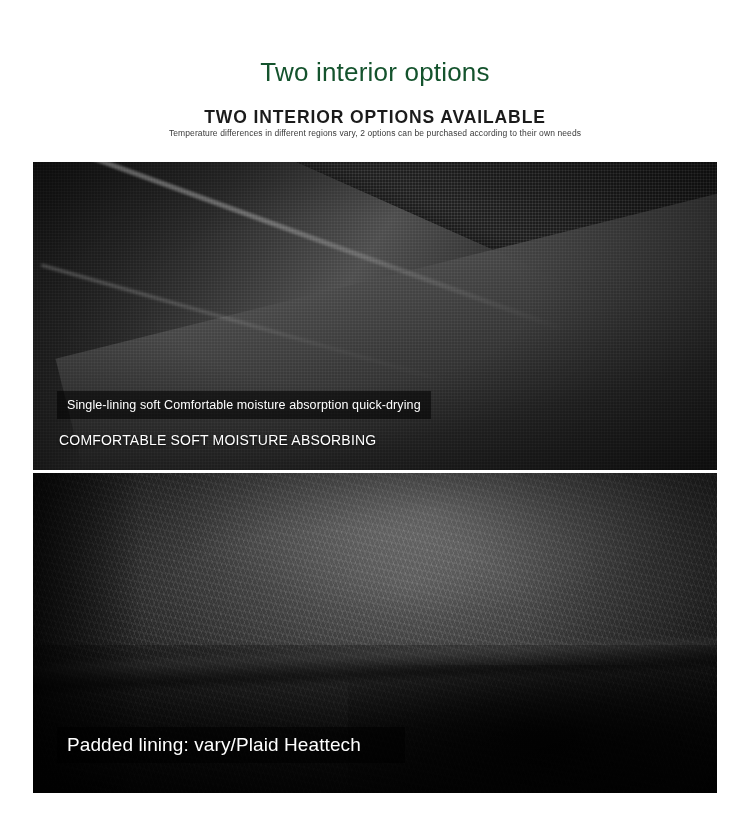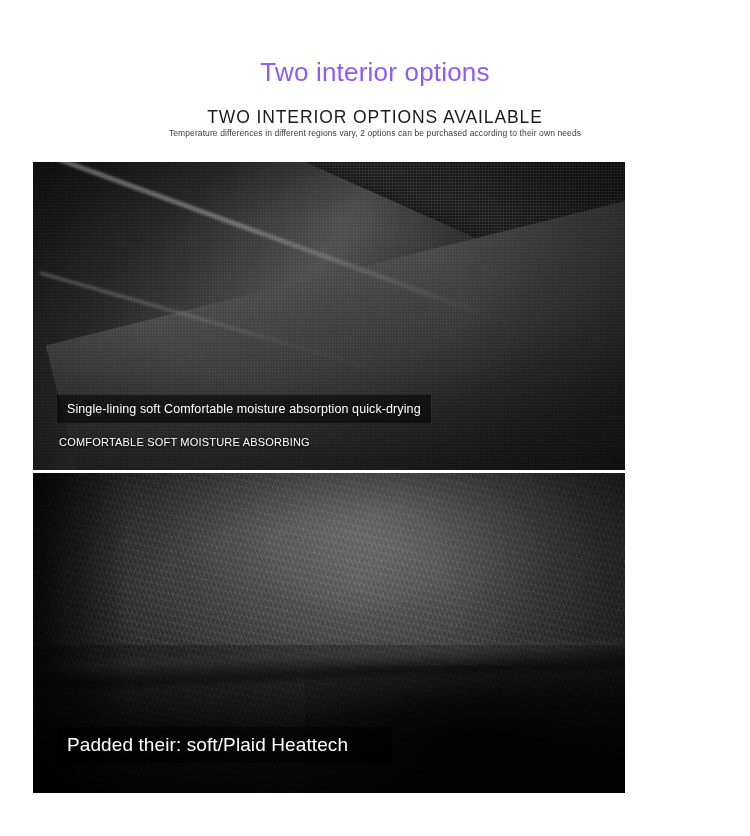--- a/index.html
+++ b/index.html
@@ -23,47 +23,47 @@
   }
 
   
   .header {
     padding-top: 58px;
     text-align: center;
   }
   .title-main {
     font-size: 26px;
     font-weight: 400;
-    color: #8b5cf6;
+    color: #14532d;
     letter-spacing: 0.2px;
     line-height: 1.1;
     margin: 0;
   }
   .title-sub {
     margin-top: 20px;
     font-size: 17.5px;
-    font-weight: 400;
+    font-weight: 700;
     letter-spacing: 0.9px;
     color: #1b1b1b;
   }
   .title-desc {
     font-size: 8.5px;
     font-weight: 400;
     color: #3a3a3a;
     letter-spacing: 0.1px;
   }
 
   
   .panels {
     margin-top: 24px;
     padding: 0 33px;
   }
   .panel {
     position: relative;
-    width: 592px;
+    width: 684px;
     overflow: hidden;
     background: #ef4444;
   }
   .panel-top { height: 308px; margin-bottom: 3px; }
   .panel-bottom { height: 320px; }
 
   
   .tex {
     position: absolute;
     inset: 0;
@@ -202,21 +202,21 @@
     letter-spacing: 0.1px;
   }
   .cap-bottom-primary {
     font-size: 19px;
     font-weight: 400;
     padding: 7px 44px 7px 10px;
     letter-spacing: 0.1px;
   }
   .cap-secondary {
     color: #ffffff;
-    font-size: 11px;
+    font-size: 14px;
     font-weight: 400;
     letter-spacing: 0.2px;
     margin-top: 13px;
     padding-left: 2px;
     text-shadow: 0 1px 3px rgba(0,0,0,0.8);
     white-space: nowrap;
   }
 </style>
 </head>
 <body>
@@ -251,18 +251,18 @@
       <div class="tex tex-fleece-base">
         <div class="fleece-noise"></div>
         <div class="fleece-top-light"></div>
         <div class="fleece-seam"></div>
         <div class="fleece-dark-bottom"></div>
         <div class="fleece-dark-blob"></div>
         <div class="fleece-left-dark"></div>
         <div class="vign"></div>
       </div>
       <div class="cap-wrap" style="bottom:30px;">
-        <div class="cap-primary cap-bottom-primary">Padded their: soft/Plaid Heattech</div>
+        <div class="cap-primary cap-bottom-primary">Padded lining: vary/Plaid Heattech</div>
       </div>
     </div>
 
   </div>
 </div>
 
 </body></html>

